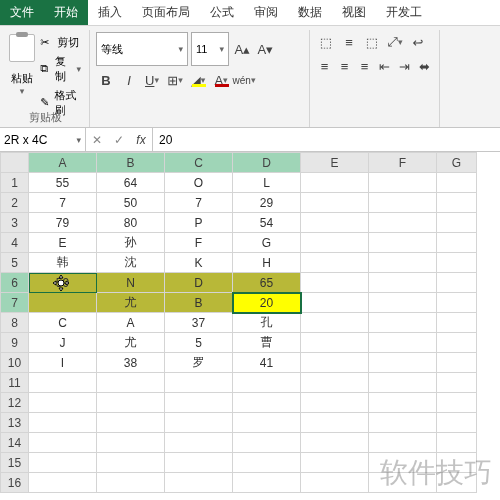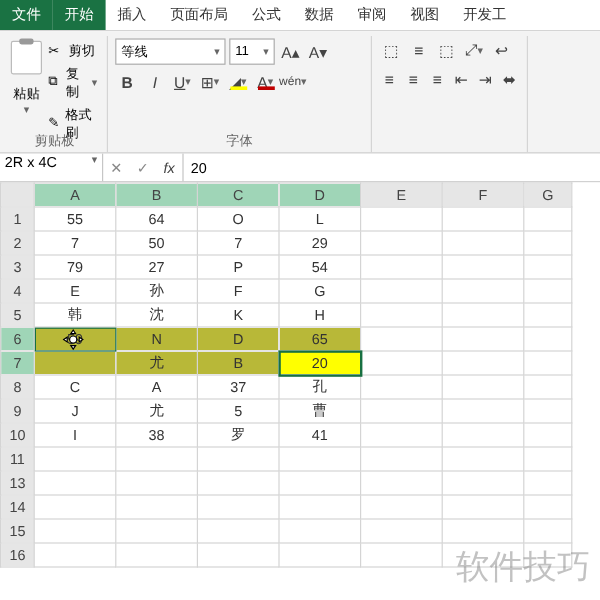--- a/index.html
+++ b/index.html
@@ -15,30 +15,30 @@
 .pasteblk{display:flex;gap:2px}
 .paste{display:flex;flex-direction:column;align-items:center;width:34px;cursor:pointer}
 .pasteico{width:26px;height:28px;background:#fff;border:1px solid #bbb;border-radius:2px;position:relative;margin-top:2px}
 .pasteico:before{content:"";position:absolute;top:-3px;left:6px;width:12px;height:5px;background:#999;border-radius:2px}
 .pastelbl{font-size:11px;margin-top:9px}
 .clipbtns{display:flex;flex-direction:column;gap:2px;margin-top:2px}
 .cbtn{display:flex;align-items:center;gap:3px;font-size:11px;cursor:pointer;padding:1px 2px}
 .cico{width:14px;height:14px;display:inline-block}
 .fontgrp{width:220px}
 .frow{display:flex;gap:3px;align-items:center;margin-bottom:4px}
-.combo{height:22px;border:1px solid #ababab;background:#fff;font-size:11px;padding:0 4px;display:flex;align-items:center;justify-content:space-between;gap:4px;cursor:pointer}
+.combo{height:34px;border:1px solid #ababab;background:#fff;font-size:11px;padding:0 4px;display:flex;align-items:center;justify-content:space-between;gap:4px;cursor:pointer}
 .fname{width:92px}
 .fsize{width:38px}
 .dd{color:#666;font-size:9px}
 .ibtn{width:20px;height:20px;border:1px solid transparent;display:flex;align-items:center;justify-content:center;cursor:pointer;font-size:13px;color:#444}
 .ibtn b,.ibtn i,.ibtn u{font-size:13px}
 .colorbar{width:14px;height:3px;position:absolute;bottom:2px;left:3px}
 .aligngrp{width:130px}
 .fxbar{height:24px;border-bottom:1px solid #c6c6c6;display:flex;align-items:stretch;background:#fff}
-.namebox{width:86px;border-right:1px solid #c6c6c6;padding:0 4px;display:flex;align-items:flex-start;justify-content:space-between;font-size:12px}
+.namebox{width:86px;border-right:1px solid #c6c6c6;padding:0 4px;display:flex;align-items:center;justify-content:space-between;font-size:12px}
 .fxbtns{display:flex;align-items:center;border-right:1px solid #c6c6c6}
 .fxb{width:22px;height:24px;display:flex;align-items:center;justify-content:center;color:#888;cursor:pointer;font-size:12px}
 .fxinput{flex:1;padding:0 6px;display:flex;align-items:center;font-size:12px}
 .sheet{position:relative;background:#fff}
 .grid{border-collapse:collapse;table-layout:fixed}
 .grid td,.grid th{border:1px solid #d4d4d4;height:20px;font-size:12px;text-align:center;color:#333;overflow:hidden;white-space:nowrap;padding:0}
 .grid th{background:#e6e6e6;font-weight:normal;color:#444}
 .hdrrow th{height:20px}
 .rowh{width:28px;background:#e6e6e6}
 .colh{width:68px}
@@ -54,22 +54,22 @@
 </style>
 </head>
 <body>
 
 <div class="titlebar">
   <div class="tab filetab">文件</div>
   <div class="tab active">开始</div>
   <div class="tab">插入</div>
   <div class="tab">页面布局</div>
   <div class="tab">公式</div>
+  <div class="tab">审阅</div>
   <div class="tab">数据</div>
-  <div class="tab">审阅</div>
   <div class="tab">视图</div>
   <div class="tab">开发工</div>
 </div>
 
 <div class="ribbon">
   <div class="group clipb">
     <div class="pasteblk">
       <div class="paste">
         <div class="pasteico"></div>
         <div class="pastelbl">粘贴</div>
@@ -134,21 +134,20 @@
       <div class="ibtn" style="position:relative">
           <span>A</span>
           <span class="colorbar" style="background:#c00000"></span>
           <span class="dd">▾</span>
         </div>
       <div class="ibtn">
           <span style="font-size:10px">wén</span>
           <span class="dd">▾</span>
         </div>
     </div>
-    <div class="glabel">字体</div>
   </div>
 
   <div class="group aligngrp">
     <div class="frow">
       <div class="ibtn">
           <span>⬚</span>
         </div>
       <div class="ibtn">
           <span>≡</span>
         </div>
@@ -236,21 +235,21 @@
           <td>50</td>
           <td>7</td>
           <td>29</td>
           <td></td>
           <td></td>
           <td></td>
         </tr>
   <tr>
           <th class="rowh">3</th>
           <td>79</td>
-          <td>27</td>
+          <td>80</td>
           <td>P</td>
           <td>54</td>
           <td></td>
           <td></td>
           <td></td>
         </tr>
   <tr>
           <th class="rowh">4</th>
           <td>E</td>
           <td>孙</td>
@@ -315,20 +314,30 @@
           <td>I</td>
           <td>38</td>
           <td>罗</td>
           <td>41</td>
           <td></td>
           <td></td>
           <td></td>
         </tr>
   <tr>
           <th class="rowh">11</th>
+          <td></td>
+          <td></td>
+          <td></td>
+          <td></td>
+          <td></td>
+          <td></td>
+          <td></td>
+        </tr>
+  <tr>
+          <th class="rowh">12</th>
           <td></td>
           <td></td>
           <td></td>
           <td></td>
           <td></td>
           <td></td>
           <td></td>
         </tr>
   <tr>
           <th class="rowh">13</th>

